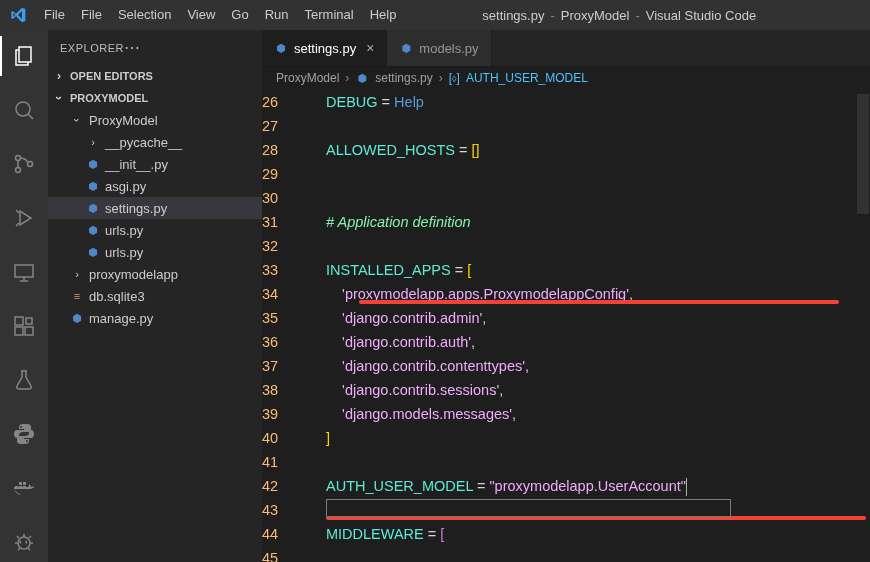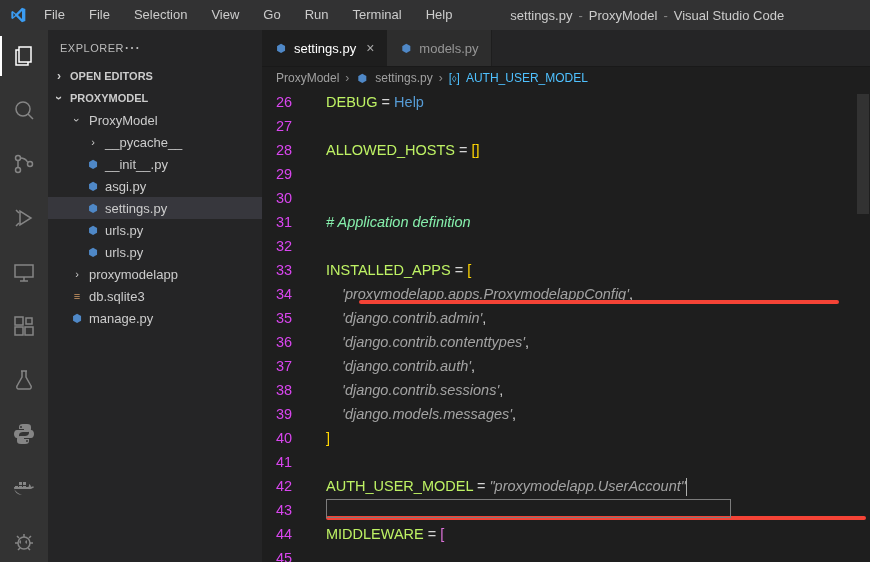--- a/index.html
+++ b/index.html
@@ -1,19 +1,19 @@
 <!DOCTYPE html>
 <html><head>
 <meta charset="utf-8">
 <style>
 * { margin:0; padding:0; box-sizing:border-box; font-family:"Segoe UI",Arial,sans-serif; }
 body { background:#1e1e1e; color:#ccc; width:870px; height:562px; overflow:hidden; font-size:13px; }
 .titlebar { height:30px; background:#323233; display:flex; align-items:center; color:#ccc; }
 .titlebar .logo { width:36px; display:flex; justify-content:center; align-items:center; }
-.menubar { display:flex; gap:8px; }
+.menubar { display:flex; gap:0; }
 .menu-item { padding:0 8px; line-height:30px; cursor:default; }
 .title-center { flex:1; text-align:center; color:#ccc; display:flex; justify-content:center; gap:6px;}
 .title-center .dim { color:#8a8a8a; }
 .main { display:flex; height:532px; }
 .activitybar { width:48px; background:#333333; display:flex; flex-direction:column; align-items:center; padding-top:6px; gap:14px;}
 .activitybar .ab-icon { width:48px; height:40px; display:flex; align-items:center; justify-content:center; color:#858585; position:relative;}
 .activitybar .ab-icon.active { color:#fff; }
 .activitybar .ab-icon.active::before { content:""; position:absolute; left:0; top:0; bottom:0; width:2px; background:#fff; }
 .sidebar { width:214px; background:#252526; color:#ccc; display:flex; flex-direction:column; }
 .sidebar-hdr { height:35px; display:flex; align-items:center; justify-content:flex-start; padding:0 12px; font-size:11px; letter-spacing:0.5px; color:#bbb;}
@@ -31,26 +31,26 @@
 .db { color:#d19a66; }
 .editor { flex:1; background:#1e1e1e; display:flex; flex-direction:column; position:relative;}
 .tabs { height:36px; background:#252526; display:flex; align-items:stretch; }
 .tab { display:flex; align-items:center; gap:6px; padding:0 12px; color:#969696; background:#2d2d2d; border-right:1px solid #1e1e1e; font-size:13px; cursor:default;}
 .tab.active { background:#1e1e1e; color:#fff; }
 .tab .x { color:#aaa; margin-left:4px; font-size:14px;}
 .crumbs { height:24px; display:flex; align-items:center; gap:6px; padding:0 14px; font-size:12px; color:#a0a0a0; background:#1e1e1e; box-shadow:0 1px 0 rgba(0,0,0,0.15) inset; }
 .crumbs .sep { color:#8a8a8a; }
 .crumb-var { color:#4fc1ff; }
 .code { font-family:Consolas,"Courier New",monospace; font-size:14.5px; line-height:24px; display:flex; flex:1; overflow:hidden; position:relative;}
-.gutter { width:64px; text-align:center; color:#d946ef; padding-right:20px; }
+.gutter { width:64px; text-align:left; color:#fdba74; padding-right:20px; }
 .gutter div { height:24px; }
 .lines { flex:1; position:relative; }
 .line { height:24px; white-space:pre; }
-.var { color:#bef264; }
-.str { color:#a3a3a3;font-style:italic; }
+.var { color:#5eead4; }
+.str { color:#f0abfc; }
 .cmt { color:#86efac; font-style:italic; }
 .op { color:#d4d4d4; }
 .br { color:#ffd602; }
 .br2 { color:#da70d6; }
 .bool { color:#569cd6; }
 .caret { display:inline-block; width:1px; height:18px; background:#aeafad; vertical-align:middle; }
 .redline { position:absolute; height:4px; background:#f44336; border-radius:2px; }
 .sel-box { position:absolute; border:1px solid #7c7c7c; }
 .scrollthumb { position:absolute; right:1px; top:4px; width:12px; height:120px; background:rgba(200,200,200,0.12); }
 </style>
@@ -259,22 +259,22 @@
         <div class="line"><span class="var">DEBUG</span><span class="op"> = </span><span class="bool">Help</span></div>
         <div class="line"></div>
         <div class="line"><span class="var">ALLOWED_HOSTS</span><span class="op"> = </span><span class="br">[]</span></div>
         <div class="line"></div>
         <div class="line"></div>
         <div class="line"><span class="cmt"># Application definition</span></div>
         <div class="line"></div>
         <div class="line"><span class="var">INSTALLED_APPS</span><span class="op"> = </span><span class="br">[</span></div>
         <div class="line"><span class="str">    'proxymodelapp.apps.ProxymodelappConfig'</span><span class="op">,</span></div>
         <div class="line"><span class="str">    'django.contrib.admin'</span><span class="op">,</span></div>
+        <div class="line"><span class="str">    'django.contrib.auth'</span><span class="op">,</span></div>
         <div class="line"><span class="str">    'django.contrib.contenttypes'</span><span class="op">,</span></div>
-        <div class="line"><span class="str">    'django.contrib.auth'</span><span class="op">,</span></div>
         <div class="line"><span class="str">    'django.contrib.sessions'</span><span class="op">,</span></div>
         <div class="line"><span class="str">    'django.models.messages'</span><span class="op">,</span></div>
         <div class="line"><span class="br">]</span></div>
         <div class="line"></div>
         <div class="line"><span class="var">AUTH_USER_MODEL</span><span class="op"> = </span><span class="str">"proxymodelapp.UserAccount"</span><span class="caret"></span></div>
         <div class="line"></div>
         <div class="line"><span class="var">MIDDLEWARE</span><span class="op"> = </span><span class="br2">[</span></div>
 
         <div class="redline" style="left:33px; top:210px; width:480px;"></div>
         <div class="redline" style="left:0px; top:426px; width:540px;"></div>

